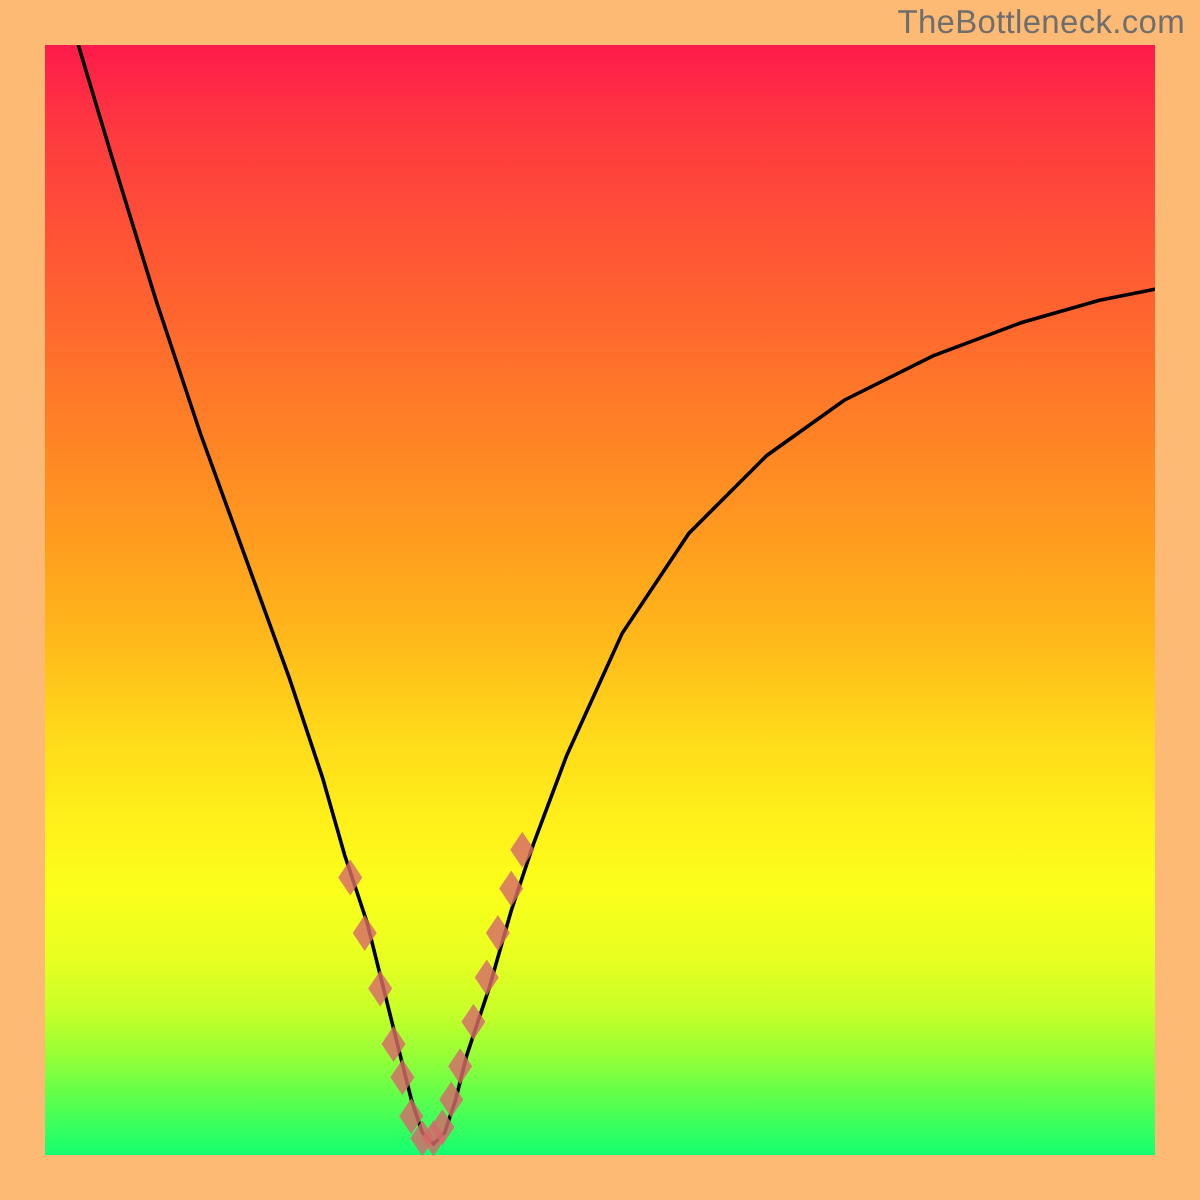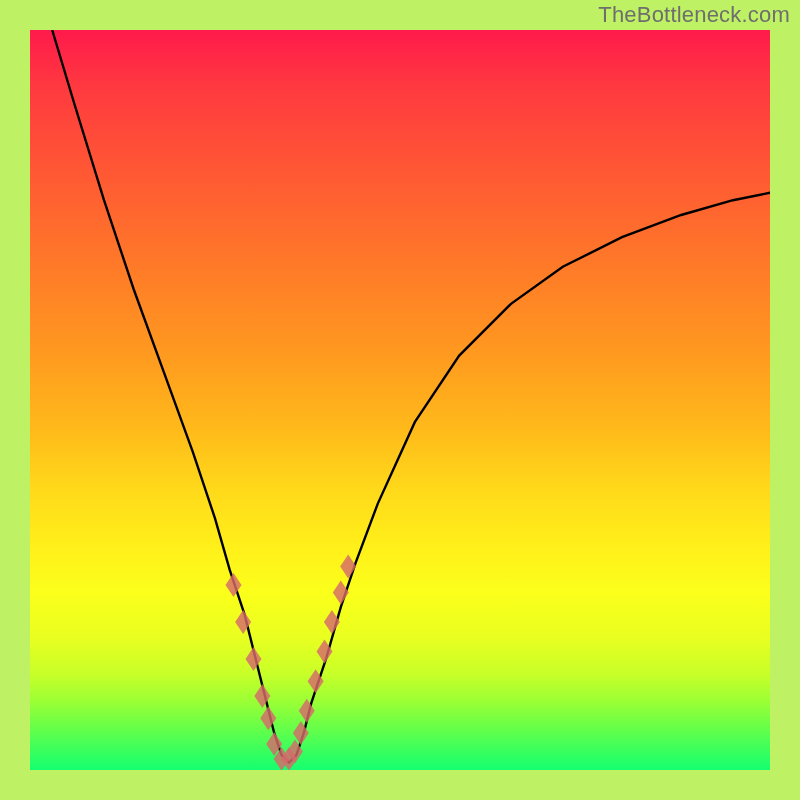--- a/index.html
+++ b/index.html
@@ -7,21 +7,21 @@
     padding: 0;
     width: 800px;
     height: 800px;
     background: #000;
     overflow: hidden;
     font-family: Arial, Helvetica, sans-serif;
   }
   .frame {
     position: absolute;
     inset: 0;
-    background: #bef264;
+    background: #fdba74;
   }
   .plot-area {
     position: absolute;
     left: 30px;
     top: 30px;
     width: 740px;
     height: 740px;
     background: linear-gradient(
       to bottom,
       #ff1a4b 0%,

